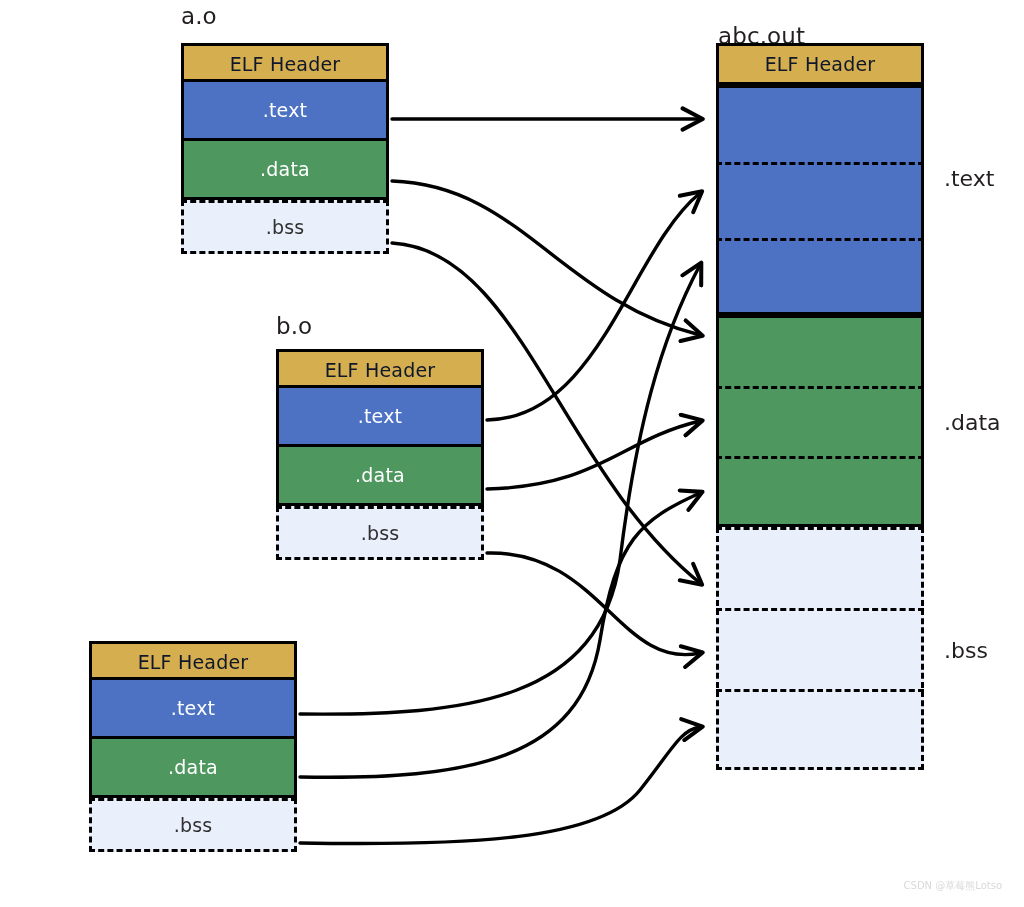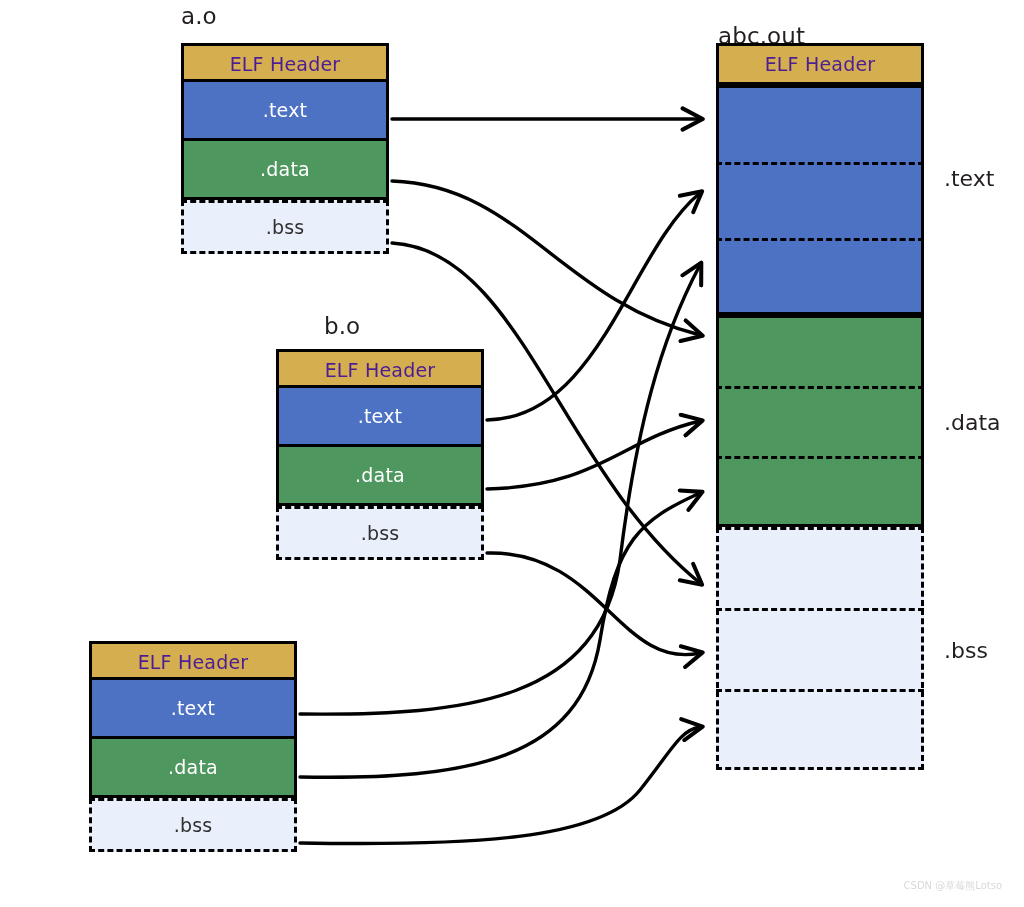--- a/index.html
+++ b/index.html
@@ -14,21 +14,21 @@
     position:absolute;font-size:23px;color:#231f20;white-space:nowrap;
     letter-spacing:.1px;
   }
   .seg{
     position:absolute;box-sizing:border-box;
     display:flex;align-items:center;justify-content:center;
     font-size:19px;letter-spacing:.2px;
   }
   .seg.solid{border:3px solid #000;}
   .seg.dashed{border:3px dashed #000;}
-  .c-elf{background:#d4ae4f;color:#4c1d95;}
+  .c-elf{background:#d4ae4f;color:#0f172a;}
   .c-text{background:#4d72c4;color:#ffffff;}
   .c-data{background:#4e975f;color:#ffffff;}
   .c-bss{background:#eaf0fb;color:#303030;}
   .out-seg{position:absolute;box-sizing:border-box;}
   .out-seg.solid{border:3px solid #000;}
   .out-seg.dashed{border:3px dashed #000;}
   .out-divider{position:absolute;border-top:3px dashed #000;}
   .side-label{
     position:absolute;font-size:22px;color:#231f20;white-space:nowrap;
   }
@@ -59,21 +59,21 @@
       <path d="M 300,843 C 470,846 600,840 640,790 C 672,750 680,730 700,727"></path>
     </g>
 </svg>
 
 <div id="inputs-layer">
     <div class="obj-label" style="left: 181px; top: 3px;">a.o</div>
     <div class="seg solid c-elf" style="left: 181px; top: 43px; width: 208px; height: 42px;">ELF Header</div>
     <div class="seg solid c-text" style="left: 181px; top: 82px; width: 208px; height: 62px; margin-top: -3px;">.text</div>
     <div class="seg solid c-data" style="left: 181px; top: 141px; width: 208px; height: 62px; margin-top: -3px;">.data</div>
     <div class="seg dashed c-bss" style="left: 181px; top: 200px; width: 208px; height: 54px;">.bss</div>
-    <div class="obj-label" style="left: 276px; top: 313px; margin-left: 48px;">b.o</div>
+    <div class="obj-label" style="left: 276px; top: 313px;">b.o</div>
     <div class="seg solid c-elf" style="left: 276px; top: 349px; width: 208px; height: 42px;">ELF Header</div>
     <div class="seg solid c-text" style="left: 276px; top: 388px; width: 208px; height: 62px; margin-top: -3px;">.text</div>
     <div class="seg solid c-data" style="left: 276px; top: 447px; width: 208px; height: 62px; margin-top: -3px;">.data</div>
     <div class="seg dashed c-bss" style="left: 276px; top: 506px; width: 208px; height: 54px;">.bss</div>
     <div class="obj-label" style="left: 89px; top: 613px; margin-top: 44px;">c.o</div>
     <div class="seg solid c-elf" style="left: 89px; top: 641px; width: 208px; height: 42px;">ELF Header</div>
     <div class="seg solid c-text" style="left: 89px; top: 680px; width: 208px; height: 62px; margin-top: -3px;">.text</div>
     <div class="seg solid c-data" style="left: 89px; top: 739px; width: 208px; height: 62px; margin-top: -3px;">.data</div>
     <div class="seg dashed c-bss" style="left: 89px; top: 798px; width: 208px; height: 54px;">.bss</div>
   </div>

